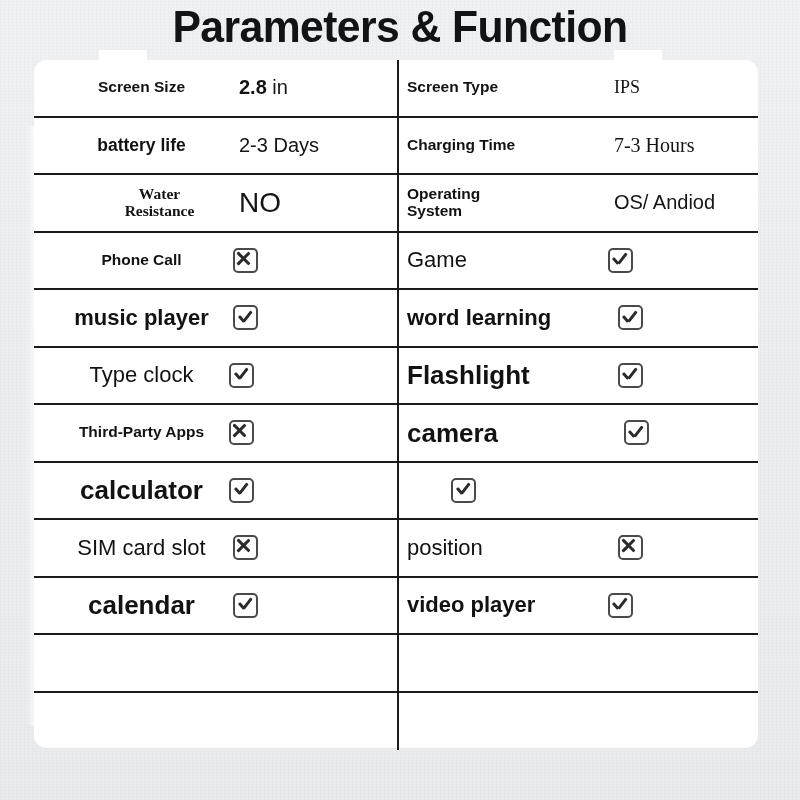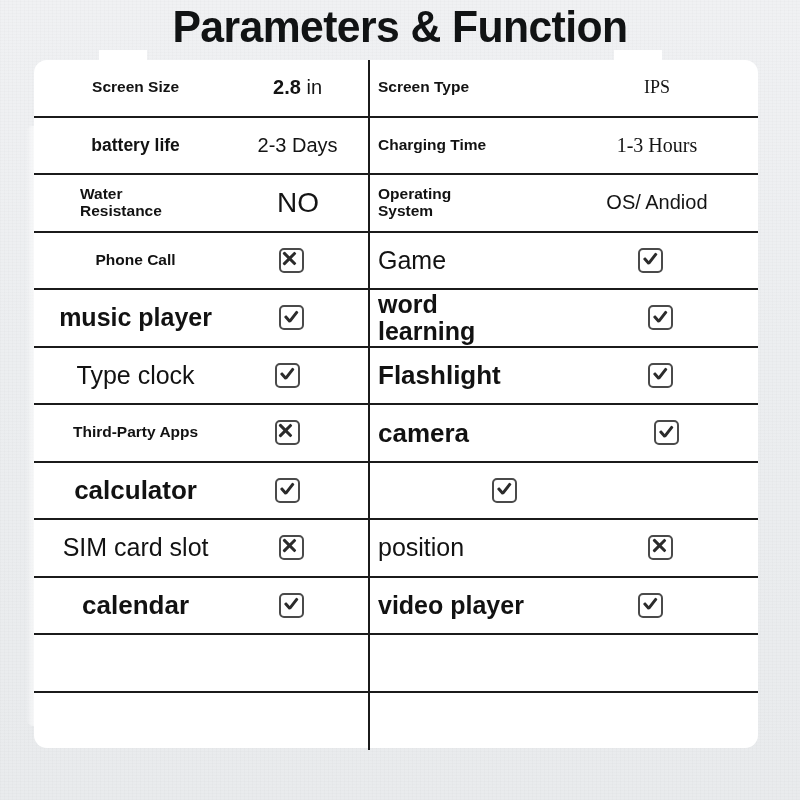--- a/index.html
+++ b/index.html
@@ -107,46 +107,45 @@
   .row.last {
     border-bottom: none;
   }
   .half {
     position: relative;
     box-sizing: border-box;
     display: flex;
     align-items: center;
     height: 100%;
   }
-  .half.left  { width: 334px; }
+  .half.left  { width: 363px; }
   .half.right { width: 361px; border-left: 2.5px solid #1b1b1b; }
 
   .label {
     box-sizing: border-box;
     color: #121212;
     white-space: pre-line;
     line-height: 1.08;
   }
   .half.left  .label { width: 205px; padding-left: 10px; text-align: center; }
   .half.right .label { width: 190px; padding-left: 8px; text-align: left; }
 
   .value {
     box-sizing: border-box;
     color: #141414;
-    text-align: center;
   }
   .half.left  .value { width: 150px; }
   .half.right .value { width: 165px; margin-left: 48px; }
 
   
   .w-bold   { font-weight: bold; }
   .w-reg    { font-weight: normal; }
   .f-15     { font-size: 15.5px; }
   .f-17     { font-size: 17.5px; }
-  .f-19     { font-size: 25px; }
+  .f-19     { font-size: 22px; }
   .f-21     { font-size: 26px; }
   .serif    { font-family: "Liberation Serif", serif; }
   .v-18     { font-size: 18px; }
   .v-20     { font-size: 20px; }
   .v-22     { font-size: 28px; }
 
   .val-mixed .strong { font-weight: bold; }
   .val-mixed .light  { font-weight: normal; }
 
   
@@ -223,27 +222,27 @@
       </div>
     </div>
 
     <div class="row">
       <div class="half left">
         <div class="label w-bold f-17">battery life</div>
         <div class="value v-20">2-3 Days</div>
       </div>
       <div class="half right">
         <div class="label w-bold f-15">Charging Time</div>
-        <div class="value serif v-20">1-3  Hours</div>
-      </div>
-    </div>
-
-    <div class="row">
-      <div class="half left">
-        <div class="label w-bold f-15" style="text-align:left; padding-left:46px;">Water
+        <div class="value serif v-20">7-3  Hours</div>
+      </div>
+    </div>
+
+    <div class="row">
+      <div class="half left">
+        <div class="label w-bold f-15" style="text-align:center; padding-left:46px;font-family:Liberation Serif, serif;">Water
 Resistance</div>
         <div class="value v-22">NO</div>
       </div>
       <div class="half right">
         <div class="label w-bold f-15">Operating
 System</div>
         <div class="value v-20">OS/ Andiod</div>
       </div>
     </div>
 

